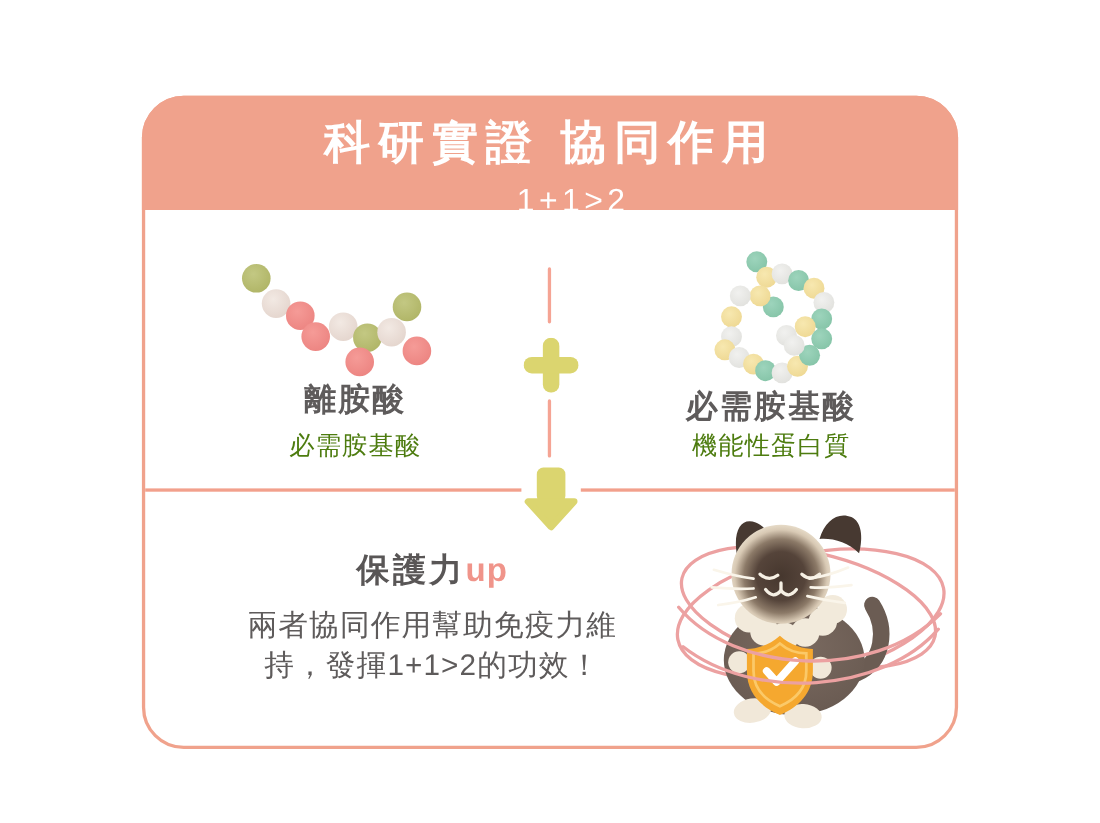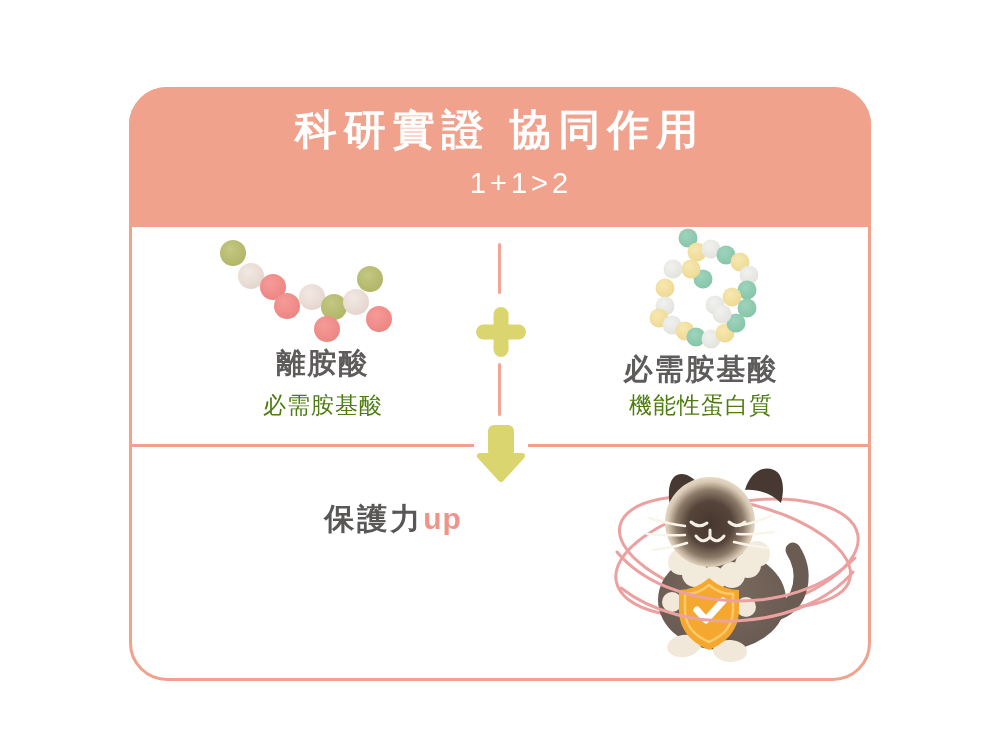--- a/index.html
+++ b/index.html
@@ -7,21 +7,21 @@
     width:1000px;height:748px;position:relative;background:#ffffff;
     font-family:"Liberation Sans","DejaVu Sans",sans-serif;
     overflow:hidden;
   }
   .card{
     position:absolute;left:129px;top:87px;width:742px;height:594px;
     box-sizing:border-box;border:3px solid #F0A28C;border-radius:38px;
     background:#ffffff;
   }
   .header{
-    position:absolute;left:-3px;top:-3px;width:742px;height:140px;
+    position:absolute;left:-3px;top:-3px;width:742px;height:104px;
     background:#F0A28C;border-radius:38px 38px 0 0;text-align:center;color:#ffffff;
   }
   .header-title{margin-top:19px;font-size:42px;font-weight:700;letter-spacing:7px;line-height:48px;}
   .header-subtitle{margin-top:13px;font-size:29px;font-weight:500;letter-spacing:4px;line-height:32px;padding-left:42px;}
 
   .illu{position:absolute;}
   .lysine-illu{left:63px;top:145px;}
   .lacto-illu{left:516px;top:136px;}
 
   .ing-name{position:absolute;width:260px;text-align:center;font-size:29px;font-weight:600;color:#5E5B5B;letter-spacing:2px;}
@@ -148,20 +148,24 @@
   <div class="h-seg h-seg-right"></div>
   <div class="arrow-wrap">
     <svg width="60" height="62" viewBox="0 0 60 62">
       <rect x="17" y="2" width="26" height="32" rx="6" fill="#DBD56F"></rect>
       <path d="M9,33 L51,33 L30,56 Z" fill="#DBD56F" stroke="#DBD56F" stroke-width="6" stroke-linejoin="round"></path>
     </svg>
   </div>
 
   <div class="result-title">
     <span>保護力</span><span class="accent">up</span>
+  </div>
+  <div class="result-desc">
+    <span>兩者協同作用幫助免疫力維</span>
+    <span>持，發揮1+1&gt;2的功效！</span>
   </div>
 
   <div class="cat-wrap">
     <svg width="270" height="210" viewBox="0 0 270 210">
       <defs>
         <radialGradient id="faceG" cx="0.5" cy="0.52" r="0.55">
           <stop offset="0" stop-color="#46372E"></stop>
           <stop offset="0.45" stop-color="#55443A"></stop>
           <stop offset="0.68" stop-color="#8C7A68"></stop>
           <stop offset="0.85" stop-color="#D8C9B4"></stop>

